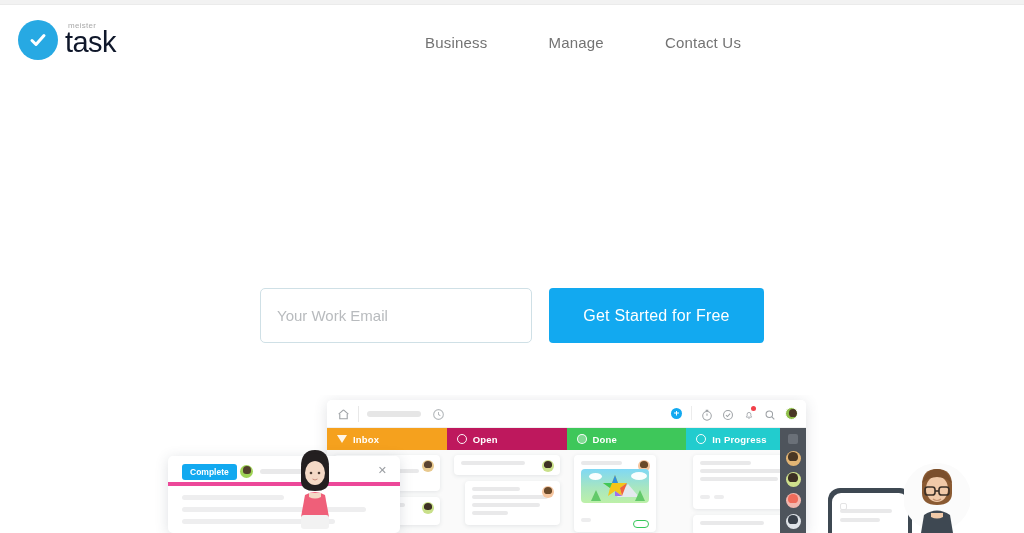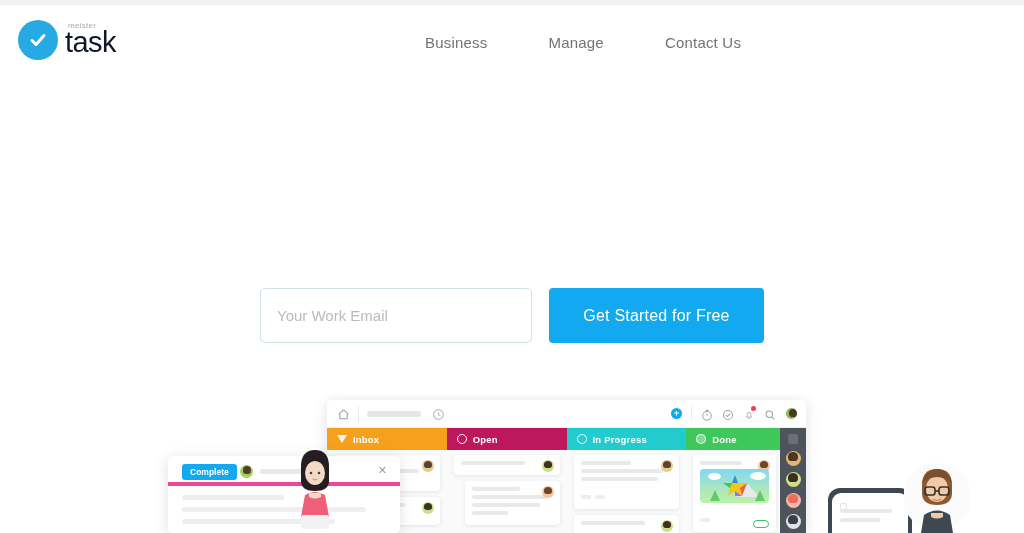--- a/index.html
+++ b/index.html
@@ -338,42 +338,20 @@
                 </div>
               <div class="ln w60"></div>
                 <div class="ln w95"></div>
                 <div class="ln w85"></div>
                 <div class="ln w45"></div>
             </div>
           </div>
         </div>
 
         <div class="col">
-          <div class="col-head" style="background:#22ccce">
-            <span class="ch-ico"></span>
-            <span>In Progress</span>
-          </div>
-          <div class="col-body">
-            <div class="card">
-              <div class="card-avatar">
-                  <i></i>
-                </div>
-              <div class="ln w55"></div><div class="ln w90" style="width:90%"></div><div class="ln w85"></div>
-              <span class="chip"></span><span class="chip"></span>
-            </div>
-            <div class="card">
-              <div class="card-avatar a2">
-                  <i></i>
-                </div>
-              <div class="ln w70"></div>
-            </div>
-          </div>
-        </div>
-
-        <div class="col">
           <div class="col-head" style="background:#3ec75a">
             <span class="ch-ico filled"></span>
             <span>Done</span>
           </div>
           <div class="col-body" style="padding-right:30px;">
             <div class="card">
               <div class="card-avatar a3">
                   <i></i>
                 </div>
               <div class="ln w60"></div>
@@ -391,20 +369,42 @@
                     <path d="M25 9 L18 14 L20 22 Z" fill="#f0603c"></path>
                     <path d="M13 17 L20 22 L13 22 Z" fill="#a06df0"></path>
                   </svg>
                 </span>
               </div>
               <span class="chip"></span>
               <span class="pill-green"></span>
             </div>
           </div>
         </div>
+
+        <div class="col">
+          <div class="col-head" style="background:#22ccce">
+            <span class="ch-ico"></span>
+            <span>In Progress</span>
+          </div>
+          <div class="col-body">
+            <div class="card">
+              <div class="card-avatar">
+                  <i></i>
+                </div>
+              <div class="ln w55"></div><div class="ln w90" style="width:90%"></div><div class="ln w85"></div>
+              <span class="chip"></span><span class="chip"></span>
+            </div>
+            <div class="card">
+              <div class="card-avatar a2">
+                  <i></i>
+                </div>
+              <div class="ln w70"></div>
+            </div>
+          </div>
+        </div>
       </div>
 
       <div class="rail">
         <div class="rail-sq"></div>
         <div class="rail-av">
             <i></i>
           </div>
         <div class="rail-av g">
             <i></i>
           </div>

